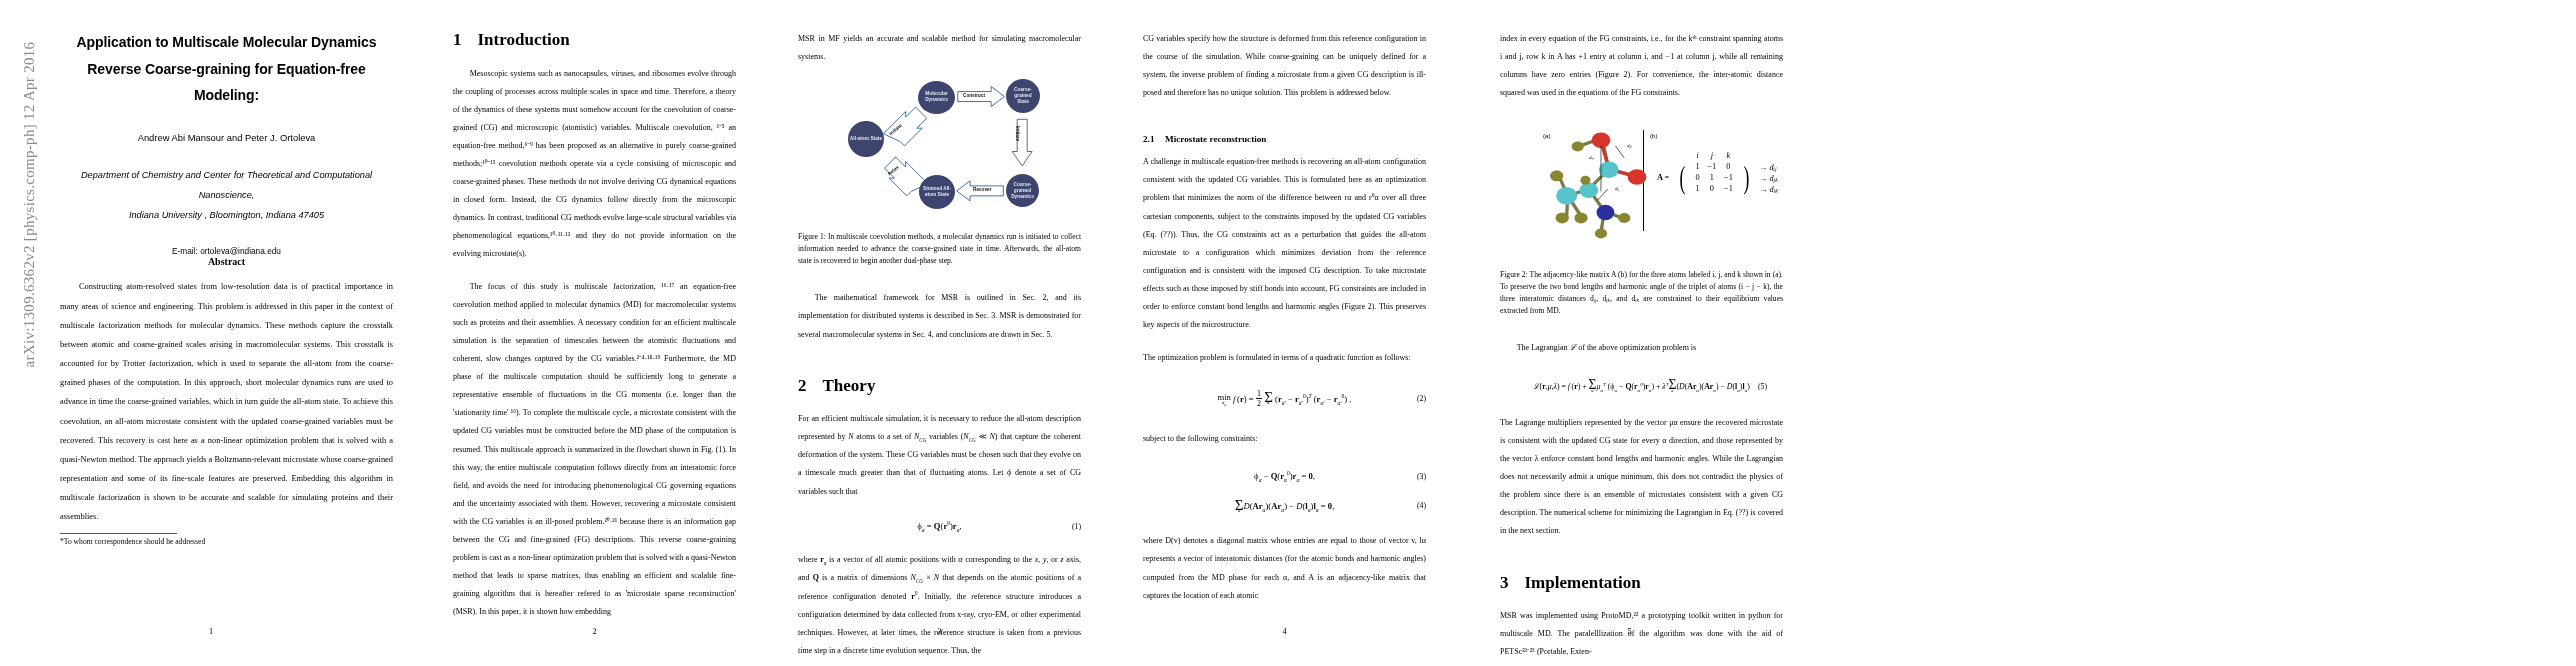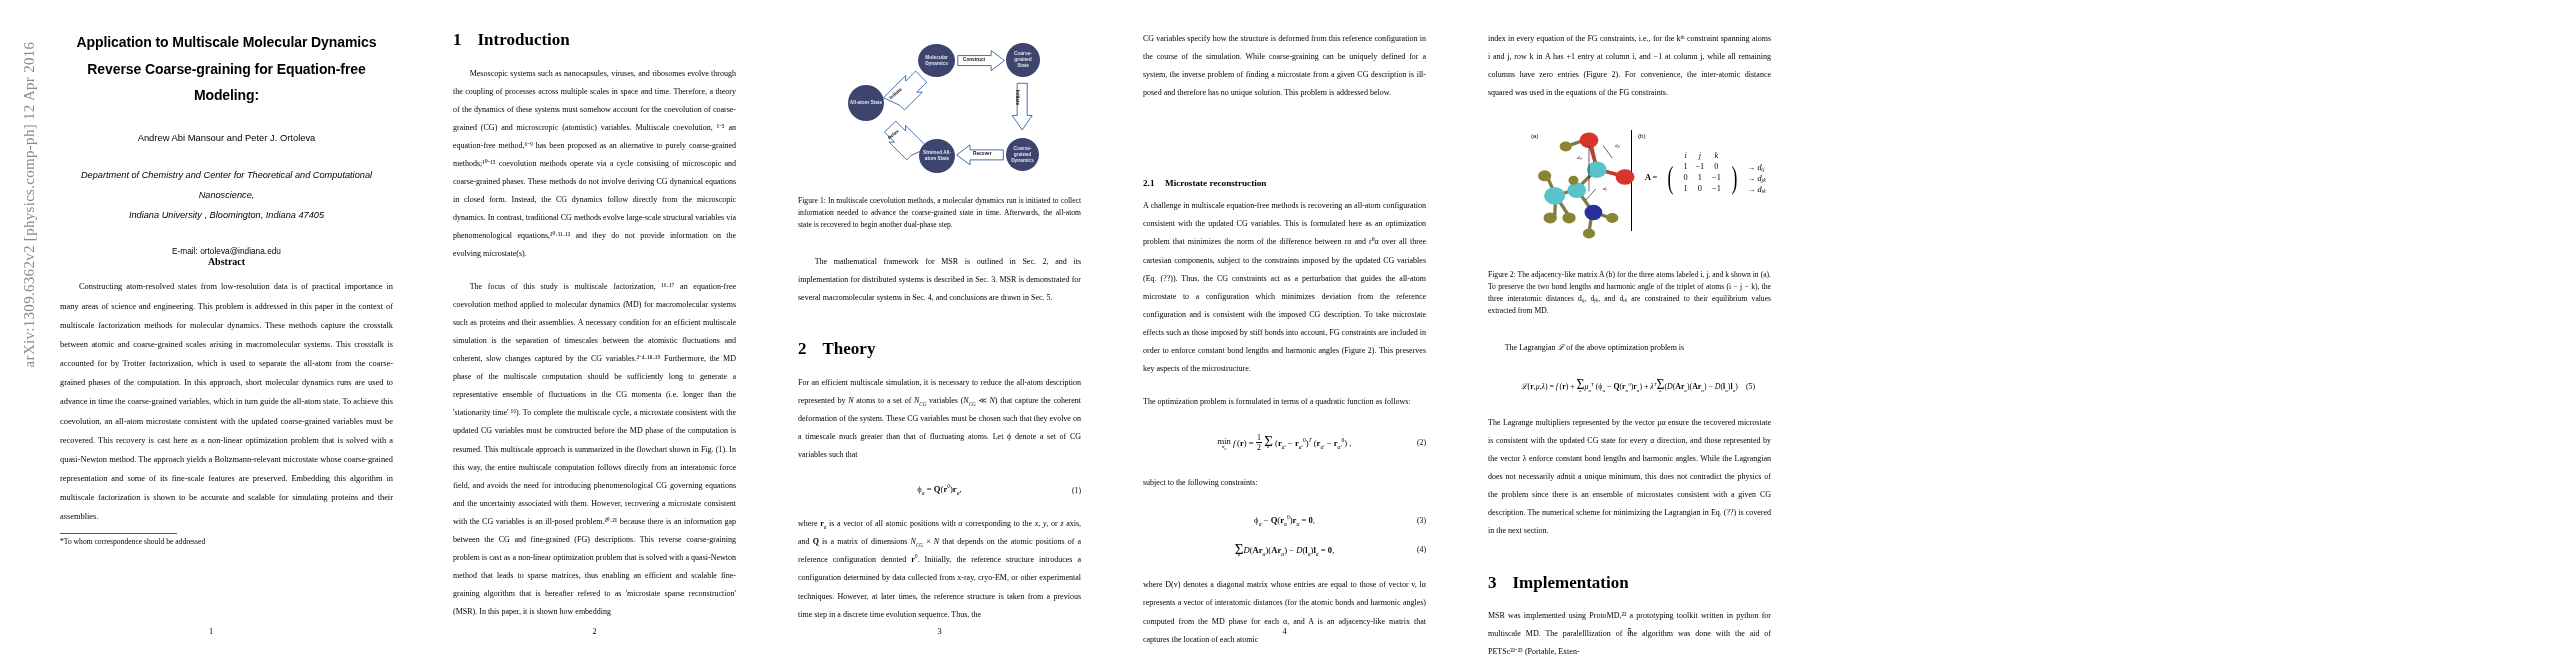--- a/index.html
+++ b/index.html
@@ -36,21 +36,21 @@
   .fnrule{width:117px;height:0.6px;background:#555;margin-top:6.7px;}
   .fnote{font-size:7.6px;margin-top:3.3px;}
 
   
   .col{font-size:8px;text-align:justify;line-height:2.26;}
   .col p{margin:0 0 0 0;text-indent:16.7px;}
   .col p.noind{text-indent:0;}
   .secn{font-family:"Liberation Serif",serif;font-weight:bold;font-size:17px;margin:0 0 14.5px 0;}
   .secn .num{display:inline-block;width:24.5px;}
   .subsecn{font-weight:bold;font-size:9.2px;margin:0 0 9px 0;}
-  .subsecn .num{display:inline-block;width:22px;margin-top:44px;}
+  .subsecn .num{display:inline-block;width:22px;}
   .gap{height:14.5px;}
   .gap-l{height:22px;}
   .gap-xl{height:32px;}
 
   
   .eq{position:relative;text-align:center;font-size:8.6px;margin:19px 0;font-family:"Liberation Serif",serif;}
   .eq .tag{position:absolute;right:0;top:50%;transform:translateY(-50%);font-size:7.8px;}
   .eqbody{display:inline-block;}
   sub,sup{font-size:.64em;}
   i,.it{font-style:italic;}
@@ -120,20 +120,23 @@
         <p>Mesoscopic systems such as nanocapsules, viruses, and ribosomes evolve through the coupling of processes across multiple scales in space and time. Therefore, a theory of the dynamics of these systems must somehow account for the coevolution of coarse-grained (CG) and microscropic (atomistic) variables. Multiscale coevolution,&nbsp;¹⁻⁵ an equation-free method,⁶⁻⁹ has been proposed as an alternative to purely coarse-grained methods;¹⁰⁻¹⁵ coevolution methods operate via a cycle consisting of microscopic and coarse-grained phases. These methods do not involve deriving CG dynamical equations in closed form. Instead, the CG dynamics follow directly from the microscopic dynamics. In contrast, traditional CG methods evolve large-scale structural variables via phenomenological equations,¹⁰·¹¹·¹³ and they do not provide information on the evolving microstate(s).</p>
         <div class="gap"></div>
         <p>The focus of this study is multiscale factorization,&nbsp;¹⁶·¹⁷ an equation-free coevolution method applied to molecular dynamics (MD) for macromolecular systems such as proteins and their assemblies. A necessary condition for an efficient multiscale simulation is the separation of timescales between the atomistic fluctuations and coherent, slow changes captured by the CG variables.²⁻⁴·¹⁸·¹⁹ Furthermore, the MD phase of the multiscale computation should be sufficiently long to generate a representative ensemble of fluctuations in the CG momenta (i.e. longer than the 'stationarity time'&nbsp;¹⁶). To complete the multiscale cycle, a microstate consistent with the updated CG variables must be constructed before the MD phase of the computation is resumed. This multiscale approach is summarized in the flowchart shown in Fig. (1). In this way, the entire multiscale computation follows directly from an interatomic force field, and avoids the need for introducing phenomenological CG governing equations and the uncertainty associated with them. However, recovering a microstate consistent with the CG variables is an ill-posed problem.²⁰·²¹ because there is an information gap between the CG and fine-grained (FG) descriptions. This reverse coarse-graining problem is cast as a non-linear optimization problem that is solved with a quasi-Newton method that leads to sparse matrices, thus enabling an efficient and scalable fine-graining algorithm that is hereafter refered to as 'microstate sparse reconstruction' (MSR). In this paper, it is shown how embedding</p>
       </div>
     </div>
     <div class="pageno">2</div>
   </div>
 
   <div class="page page-3">
     <div class="page-inner" style="left:31px;top:30px;width:283px;">
+      <div class="col">
+        <p class="noind">MSR in MF yields an accurate and scalable method for simulating macromolecular systems.</p>
+      </div>
 
       <div class="fig1">
         <svg width="283" height="157" viewBox="0 0 510 282" style="position:absolute;left:0;top:0;">
 
           <g fill="#ffffff" stroke="#2f5f9e" stroke-width="1.6">
             <polygon points="168,116 200,84 200,94 218,76 238,96 220,114 230,114 198,146 190,138 160,124" transform="translate(-6,-6)"></polygon>
           </g>
 
           <g fill="#ffffff" stroke="#2f5f9e" stroke-width="1.6">
             <polygon points="288,42 348,42 348,33 372,51 348,69 348,60 288,60"></polygon>
@@ -253,21 +256,21 @@
       </div>
 
       <div class="col">
         <p class="noind">where D(v) denotes a diagonal matrix whose entries are equal to those of vector v, lα represents a vector of interatomic distances (for the atomic bonds and harmonic angles) computed from the MD phase for each α, and A is an adjacency-like matrix that captures the location of each atomic</p>
       </div>
     </div>
     <div class="pageno">4</div>
   </div>
 
   <div class="page page-5">
-    <div class="page-inner" style="left:31px;top:30px;width:283px;">
+    <div class="page-inner" style="left:43px;top:30px;width:283px;">
       <div class="col">
         <p class="noind">index in every equation of the FG constraints, i.e., for the kᵗʰ constraint spanning atoms i and j, row k in A has +1 entry at column i, and −1 at column j, while all remaining columns have zero entries (Figure 2). For convenience, the inter-atomic distance squared was used in the equations of the FG constraints.</p>
       </div>
 
       <div class="fig2">
         <div class="lbl" style="left:43px;top:24.5px;">(a)</div>
         <div class="lbl" style="left:150px;top:24.5px;">(b)</div>
         <div class="divider" style="left:143px;top:22px;height:101px;"></div>
 
         <svg width="133" height="128" viewBox="0 0 240 230" style="position:absolute;left:50px;top:21px;">

